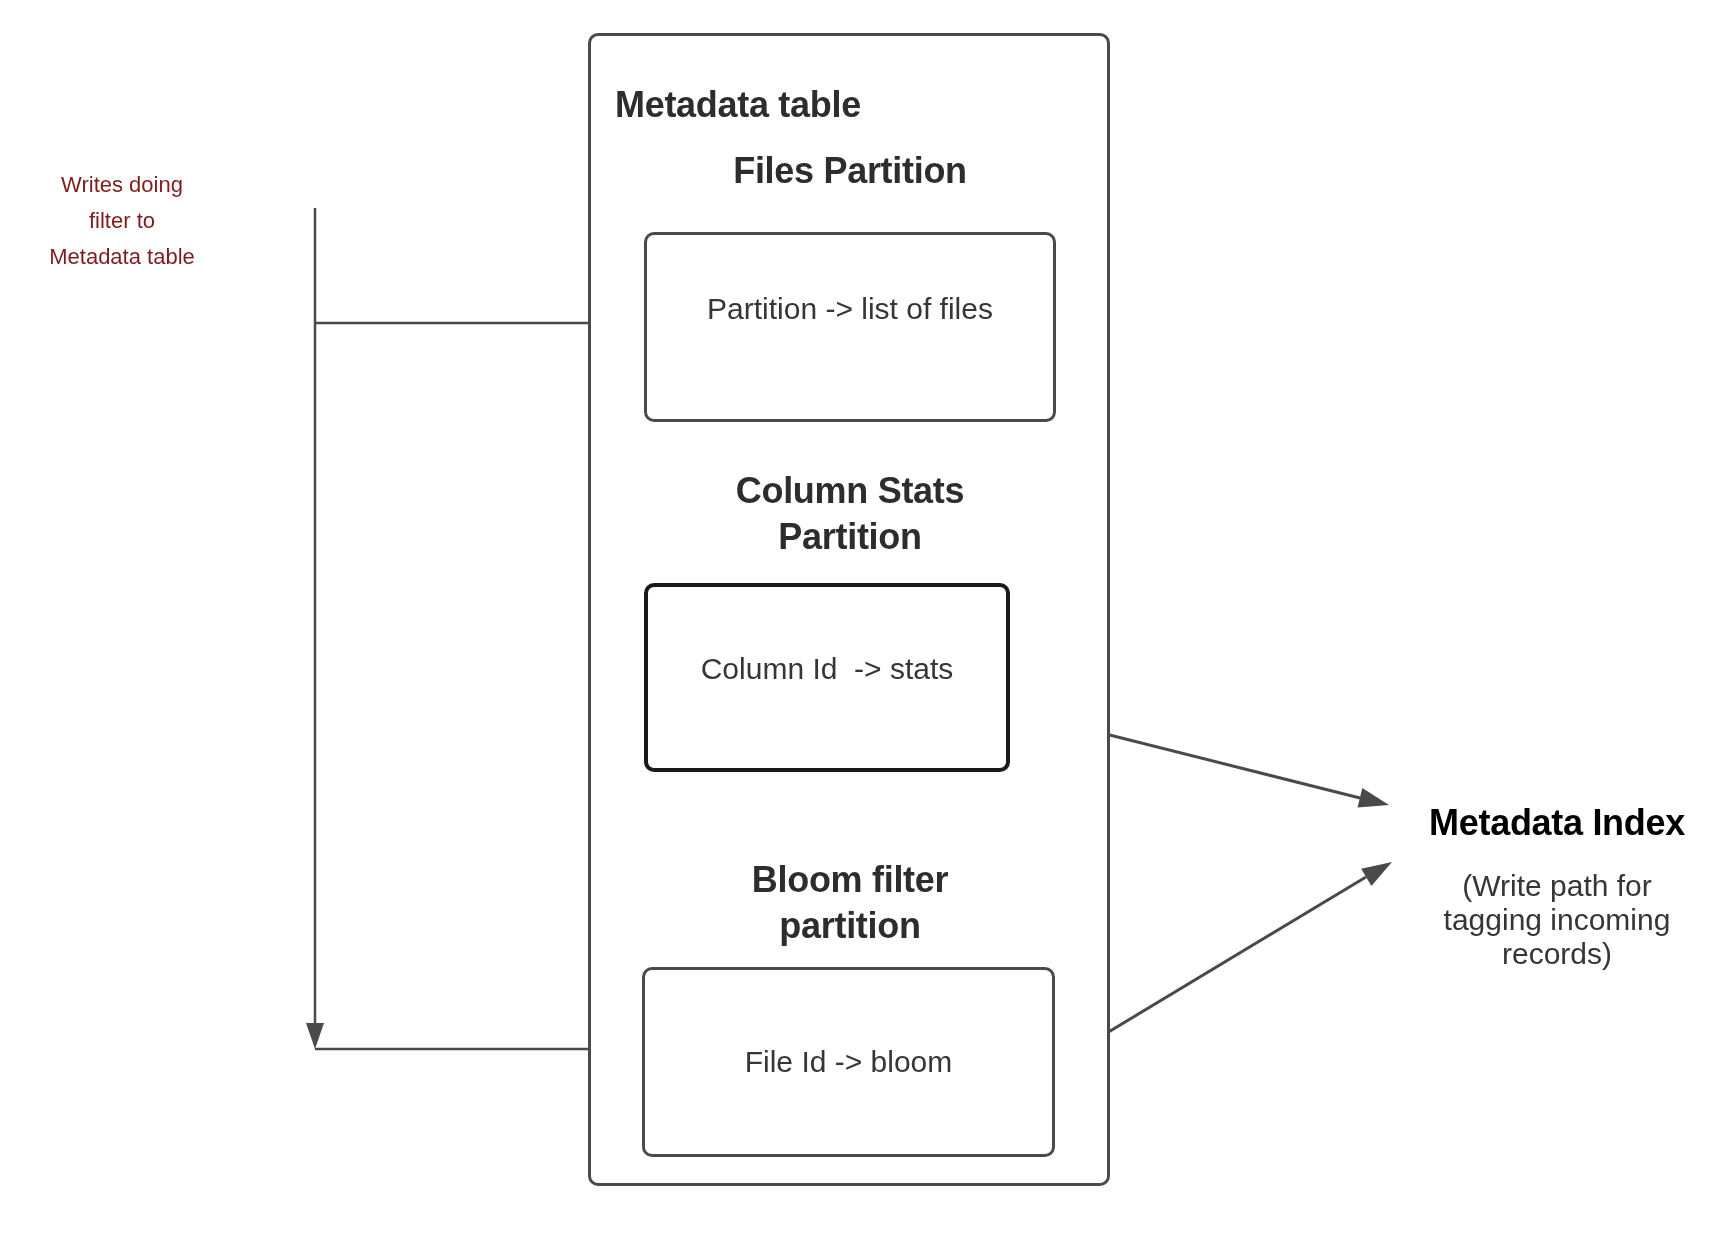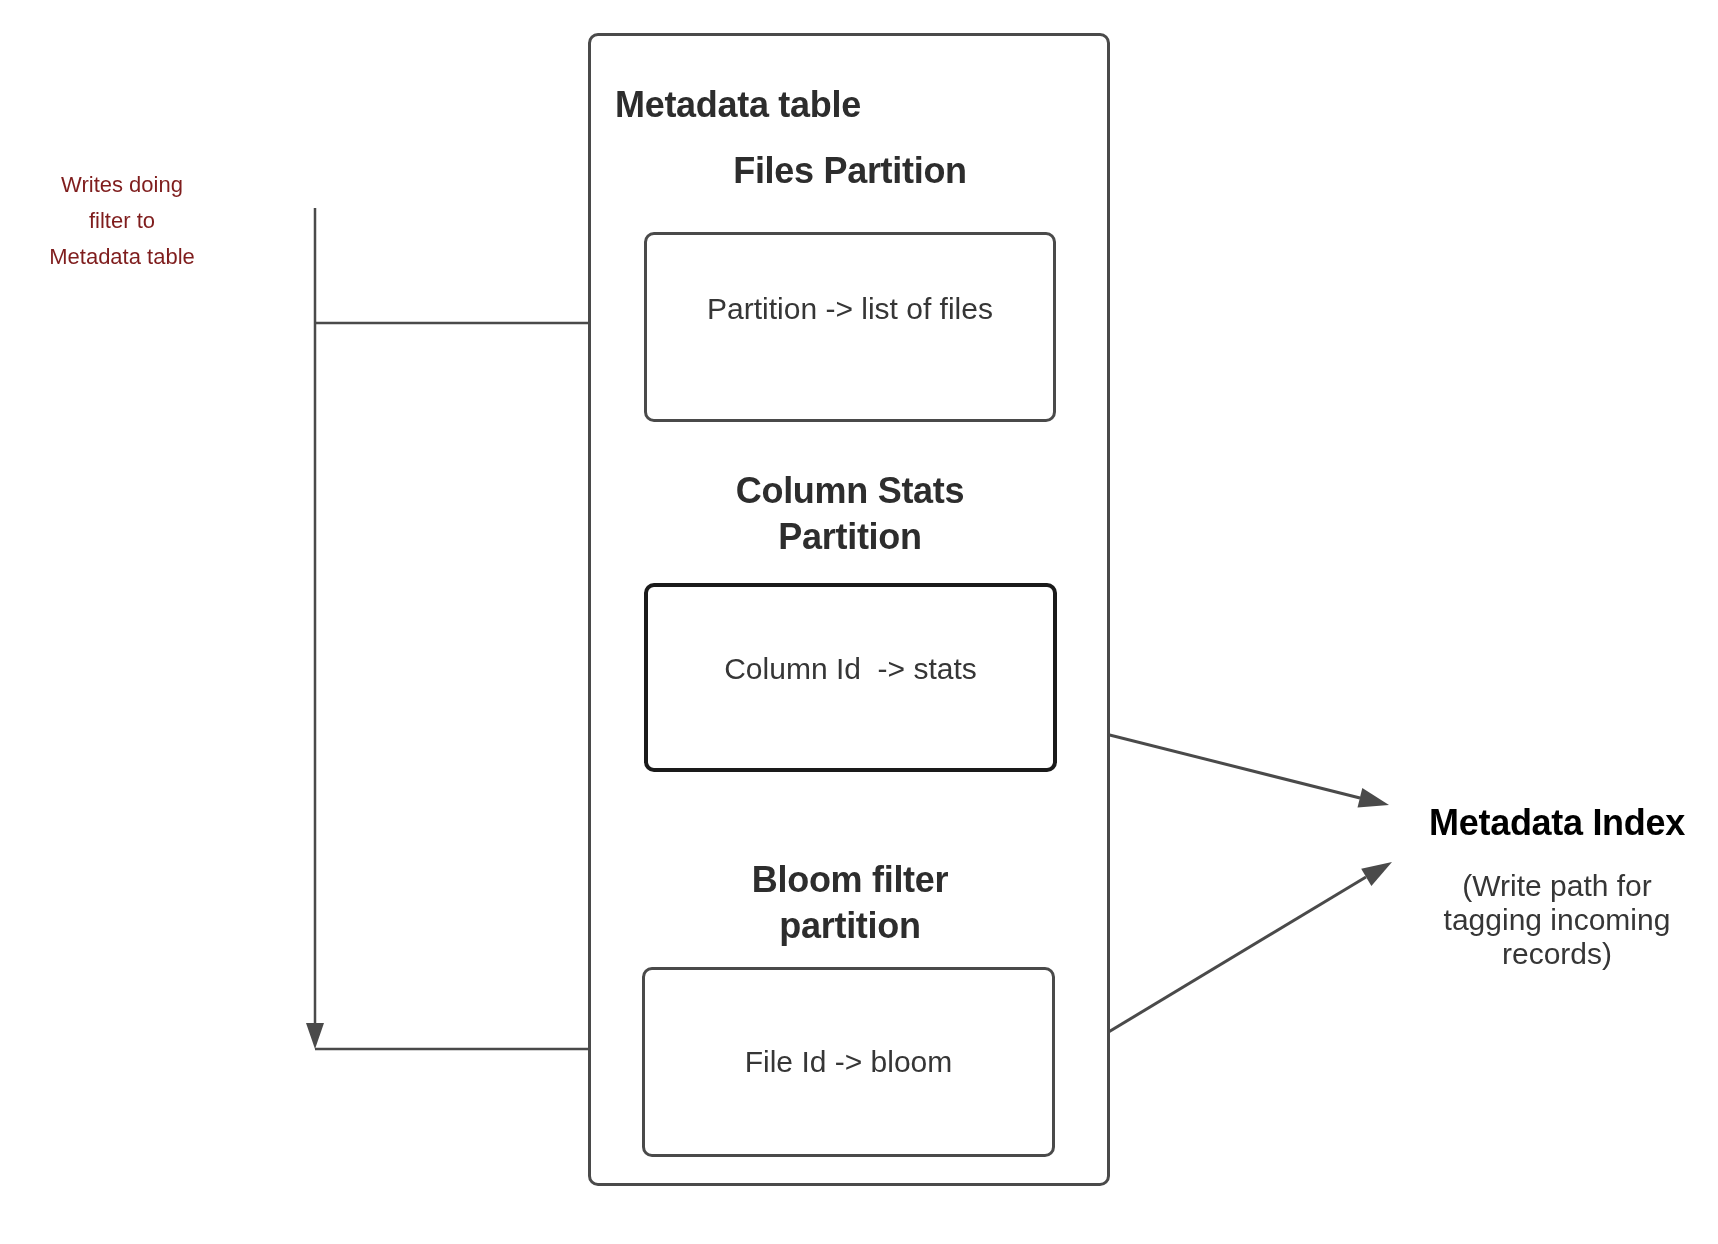--- a/index.html
+++ b/index.html
@@ -67,21 +67,21 @@
     display: flex;
     flex-direction: column;
     align-items: center;
     justify-content: center;
     text-align: center;
     color: #363636;
     font-size: 30px;
     line-height: 36px;
   }
   .box-files    { left: 53px; top: 188px; padding-bottom: 36px; margin-top: 8px; }
-  .box-colstats { left: 53px; top: 547px; width: 413px; height: 189px;
+  .box-colstats { left: 53px; top: 547px; width: 366px; height: 189px;
                   border: 4px solid #1a1a1a; padding-bottom: 18px; }
   .box-bloom    { left: 51px; top: 931px; width: 413px; }
   .body-line { white-space: pre-wrap; }
   .metadata-index {
     position: absolute;
     left: 1397px; top: 800px;
     width: 320px;
     text-align: center;
   }
   .metadata-index-title {

